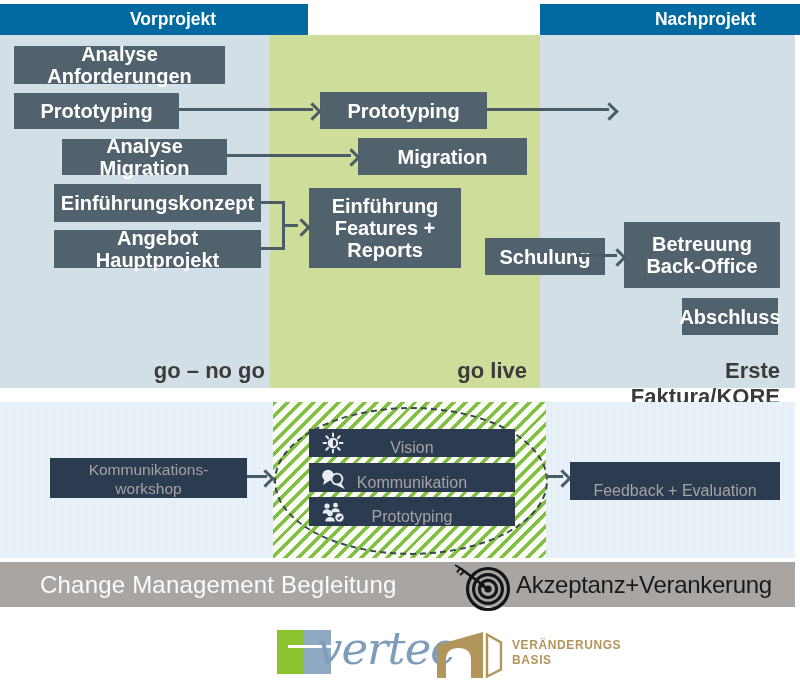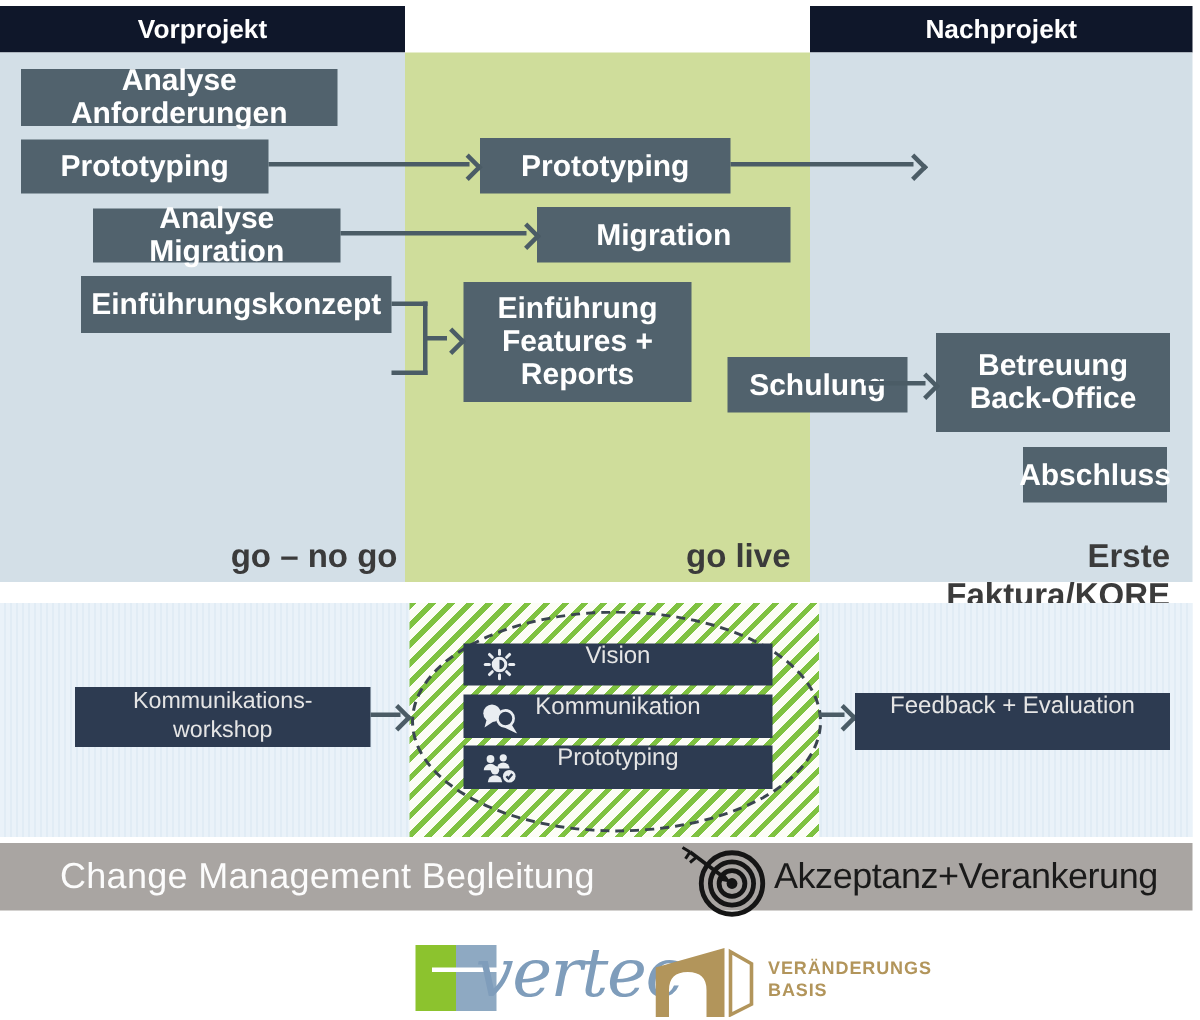--- a/index.html
+++ b/index.html
@@ -2,21 +2,21 @@
 <html><head>
 <meta charset="utf-8">
 <style>
   html,body{margin:0;padding:0;background:#fff;}
   #stage{position:relative;width:800px;height:680px;background:#fff;overflow:hidden;
          font-family:"Liberation Sans",sans-serif;}
 
   
   .phase-header{position:absolute;top:4px;height:31px;color:#fff;font-weight:bold;
     font-size:17.5px;display:flex;align-items:center;justify-content:center;}
-  .ph-blue{background:#0f172a;}
+  .ph-blue{background:#0369a1;padding-left:38px;}
   .ph-green{background:#87bd0a;}
 
   
   .col{position:absolute;top:35px;height:353px;}
   .col-blue{background:#d3dfe7;}
   .col-green{background:#cfdd9b;}
 
   
   .box{position:absolute;background:#51626d;color:#fff;font-weight:bold;font-size:20px;
     display:flex;flex-direction:column;align-items:center;justify-content:center;
@@ -30,22 +30,22 @@
 
   .milestone{position:absolute;font-weight:bold;font-size:22px;color:#3b3b3b;text-align:right;}
 
   
   #cm-section{position:absolute;left:0;top:402px;width:795px;height:156px;
     background:repeating-linear-gradient(90deg,#eaf2f9 0 3px,#e1ecf5 3px 4px);}
   #hatch{position:absolute;left:273px;top:0;width:273px;height:156px;
     background:repeating-linear-gradient(135deg,#7fc241 0 3.5px,#fcfdf6 3.5px 9px);}
   #cm-ellipse{position:absolute;left:274px;top:5px;width:270px;height:144px;
     border:2px dashed #3a4550;border-radius:50%;}
-  .nbox{position:absolute;background:#2d3b51;color:#e5e5e5;font-size:16px;
-    display:flex;align-items:flex-start;justify-content:center;text-align:center;}
+  .nbox{position:absolute;background:#2d3b51;color:#a3a3a3;font-size:16px;
+    display:flex;align-items:flex-end;justify-content:center;text-align:center;}
   .nbox .lbl{display:block;}
   .cm-item-icon{position:absolute;left:11px;top:50%;transform:translateY(-50%);width:26px;height:22px;}
 
   
   #cm-bar{position:absolute;left:0;top:562px;width:795px;height:45px;background:#a9a5a2;}
   #cm-bar-title{position:absolute;left:40px;top:0;height:45px;display:flex;align-items:center;
     font-size:24px;color:#fcfcfc;letter-spacing:0.2px;}
   #cm-bar-result{position:absolute;left:516px;top:0;height:45px;display:flex;align-items:center;
     font-size:24px;color:#1a1a1a;letter-spacing:-0.3px;}
   #target-wrap{position:absolute;left:453px;top:1px;width:66px;height:50px;}
@@ -86,20 +86,23 @@
       <span>Prototyping</span>
     </div>
   <div class="box" style="left:62px;top:139px;width:165px;height:36px">
       <span>Analyse Migration</span>
     </div>
   <div class="box" style="left:358px;top:138px;width:169px;height:37px">
       <span>Migration</span>
     </div>
   <div class="box" style="left:54px;top:184px;width:207px;height:38px">
       <span>Einführungskonzept</span>
+    </div>
+  <div class="box" style="left:54px;top:230px;width:207px;height:38px">
+      <span>Angebot Hauptprojekt</span>
     </div>
   <div class="box" style="left:309px;top:188px;width:152px;height:80px">
     <span>Einführung</span>
     <span>Features +</span>
     <span>Reports</span>
   </div>
   <div class="box" style="left:485px;top:238px;width:120px;height:37px">
       <span>Schulung</span>
     </div>
   <div class="box" style="left:624px;top:222px;width:156px;height:66px">

